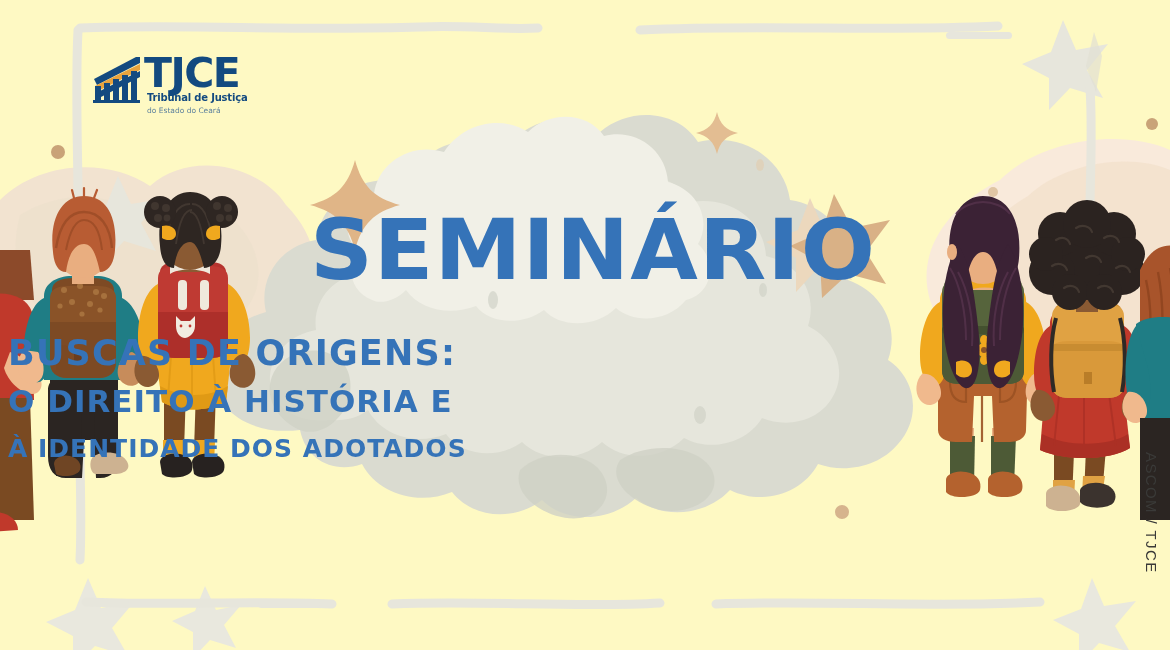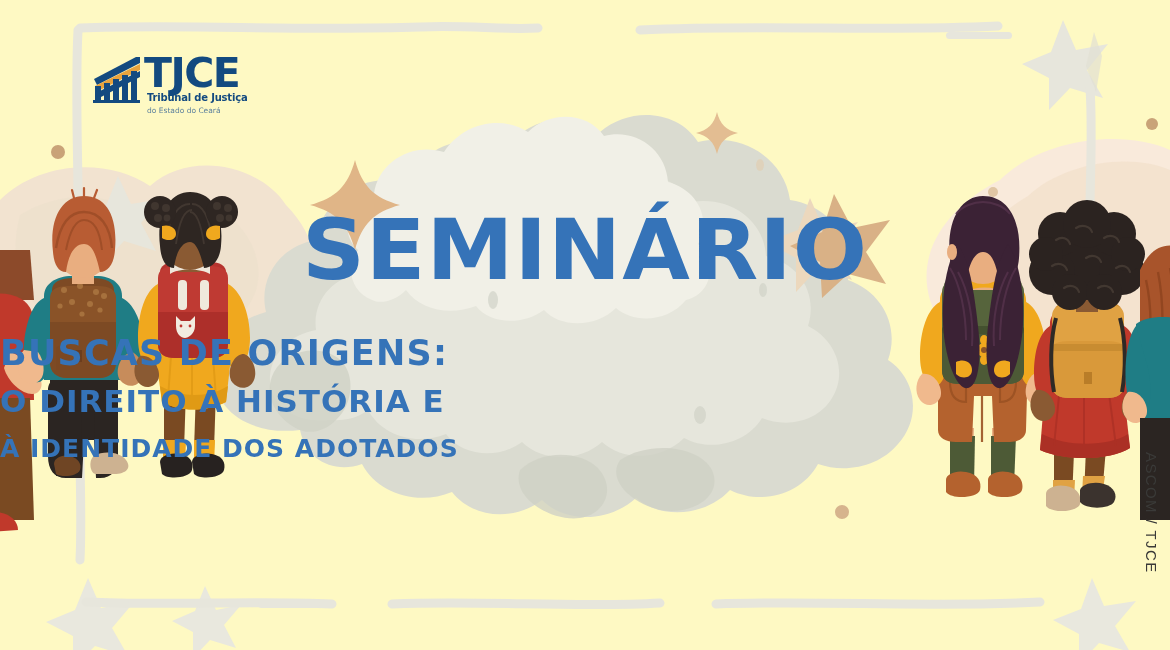--- a/index.html
+++ b/index.html
@@ -31,21 +31,21 @@
   }
   .logo-sub2{
     position:absolute;left:55px;top:52px;
     font-family:"DejaVu Sans", sans-serif;
     font-weight:normal;font-size:7.5px;letter-spacing:0px;
     color:#3f6b96;line-height:1;opacity:.85;
   }
 
   
   #headline{
-    position:absolute;left:0;top:0;width:992px;height:650px;
+    position:absolute;left:8px;top:0;width:992px;height:650px;
     pointer-events:none;
   }
   .title-main{
     position:absolute;left:0;top:208px;width:1170px;
     text-align:center;
     font-family:"DejaVu Sans", sans-serif;
     font-weight:bold;
     font-size:84px;
     letter-spacing:1px;
     color:#3573b8;

